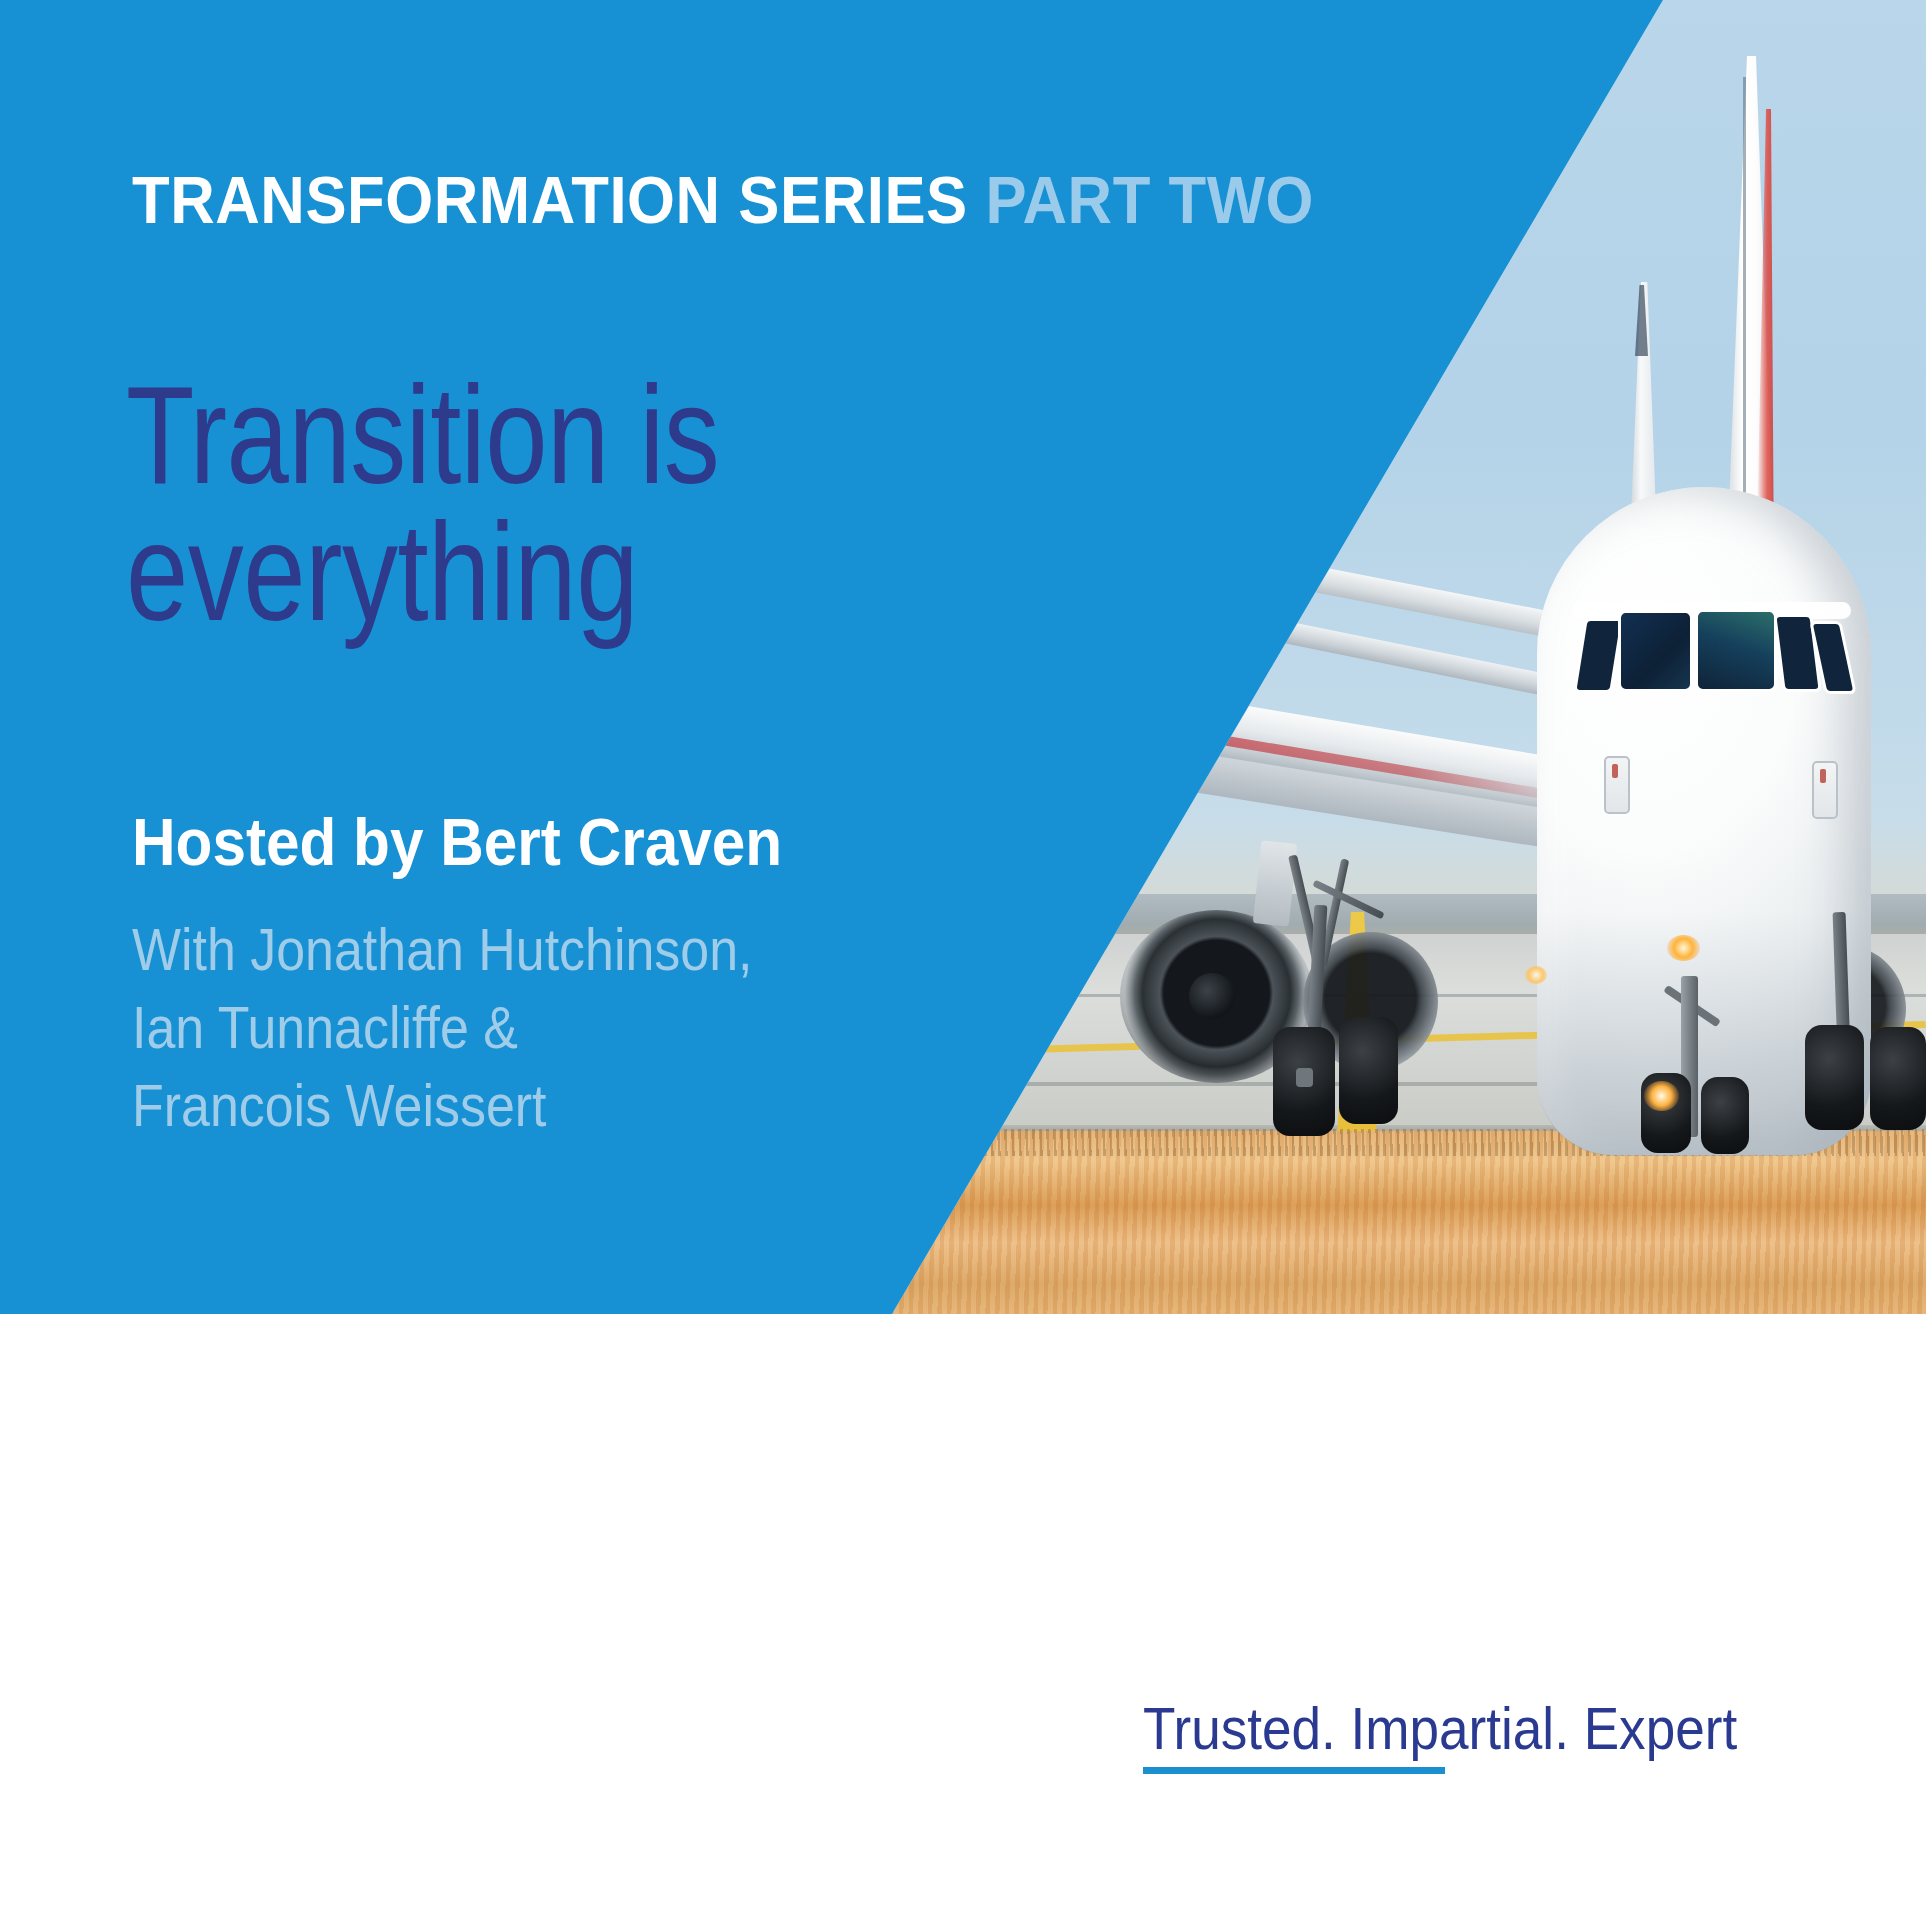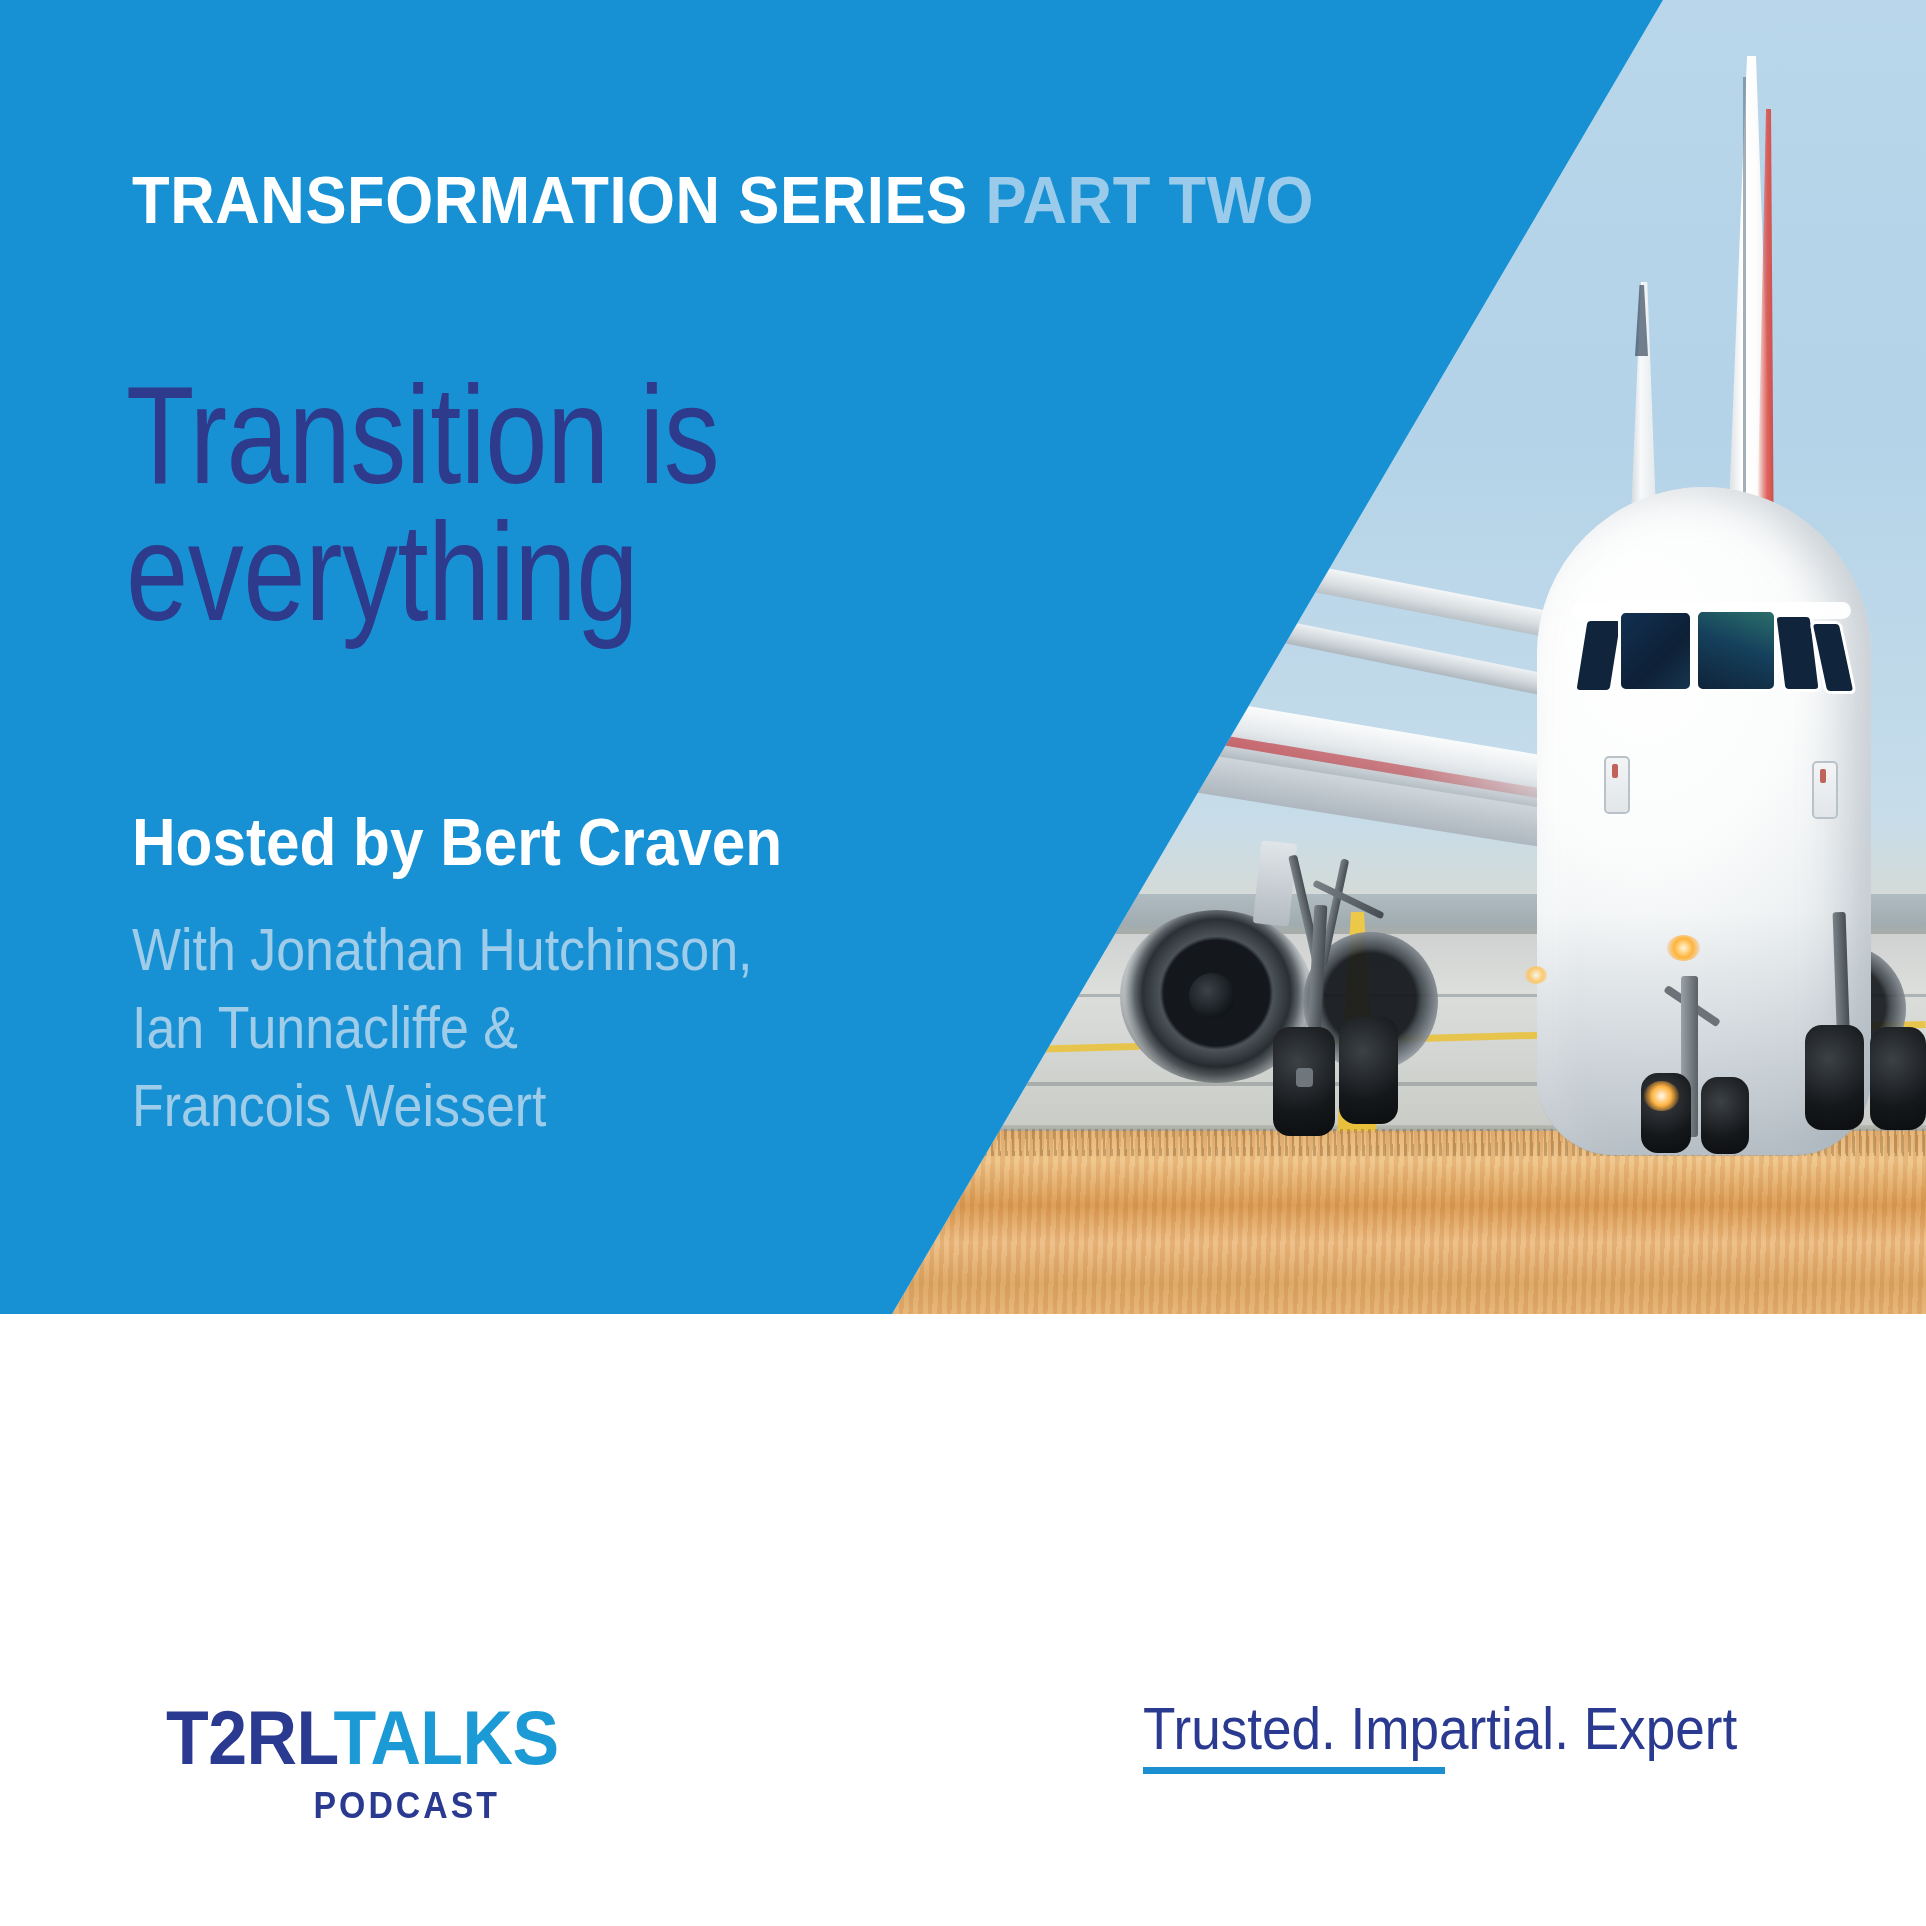--- a/index.html
+++ b/index.html
@@ -368,24 +368,18 @@
   <div class="title">Transition is everything</div>
 
   <div class="host">Hosted by Bert Craven</div>
 
   <div class="guests">
     <div>With Jonathan Hutchinson,</div>
     <div>Ian Tunnacliffe &amp;</div>
     <div>Francois Weissert</div>
   </div>
 
-  <div class="logo">
-    <div class="logo-main">
-      <span class="logo-t2rl">T2RL</span><span class="logo-talks">TALKS</span>
-    </div>
-    <div class="logo-sub">PODCAST</div>
-  </div>
 
   <div class="tagline">Trusted. Impartial. Expert</div>
   <div class="tagline-rule"></div>
 
 </div>
 
 
 </body></html>

